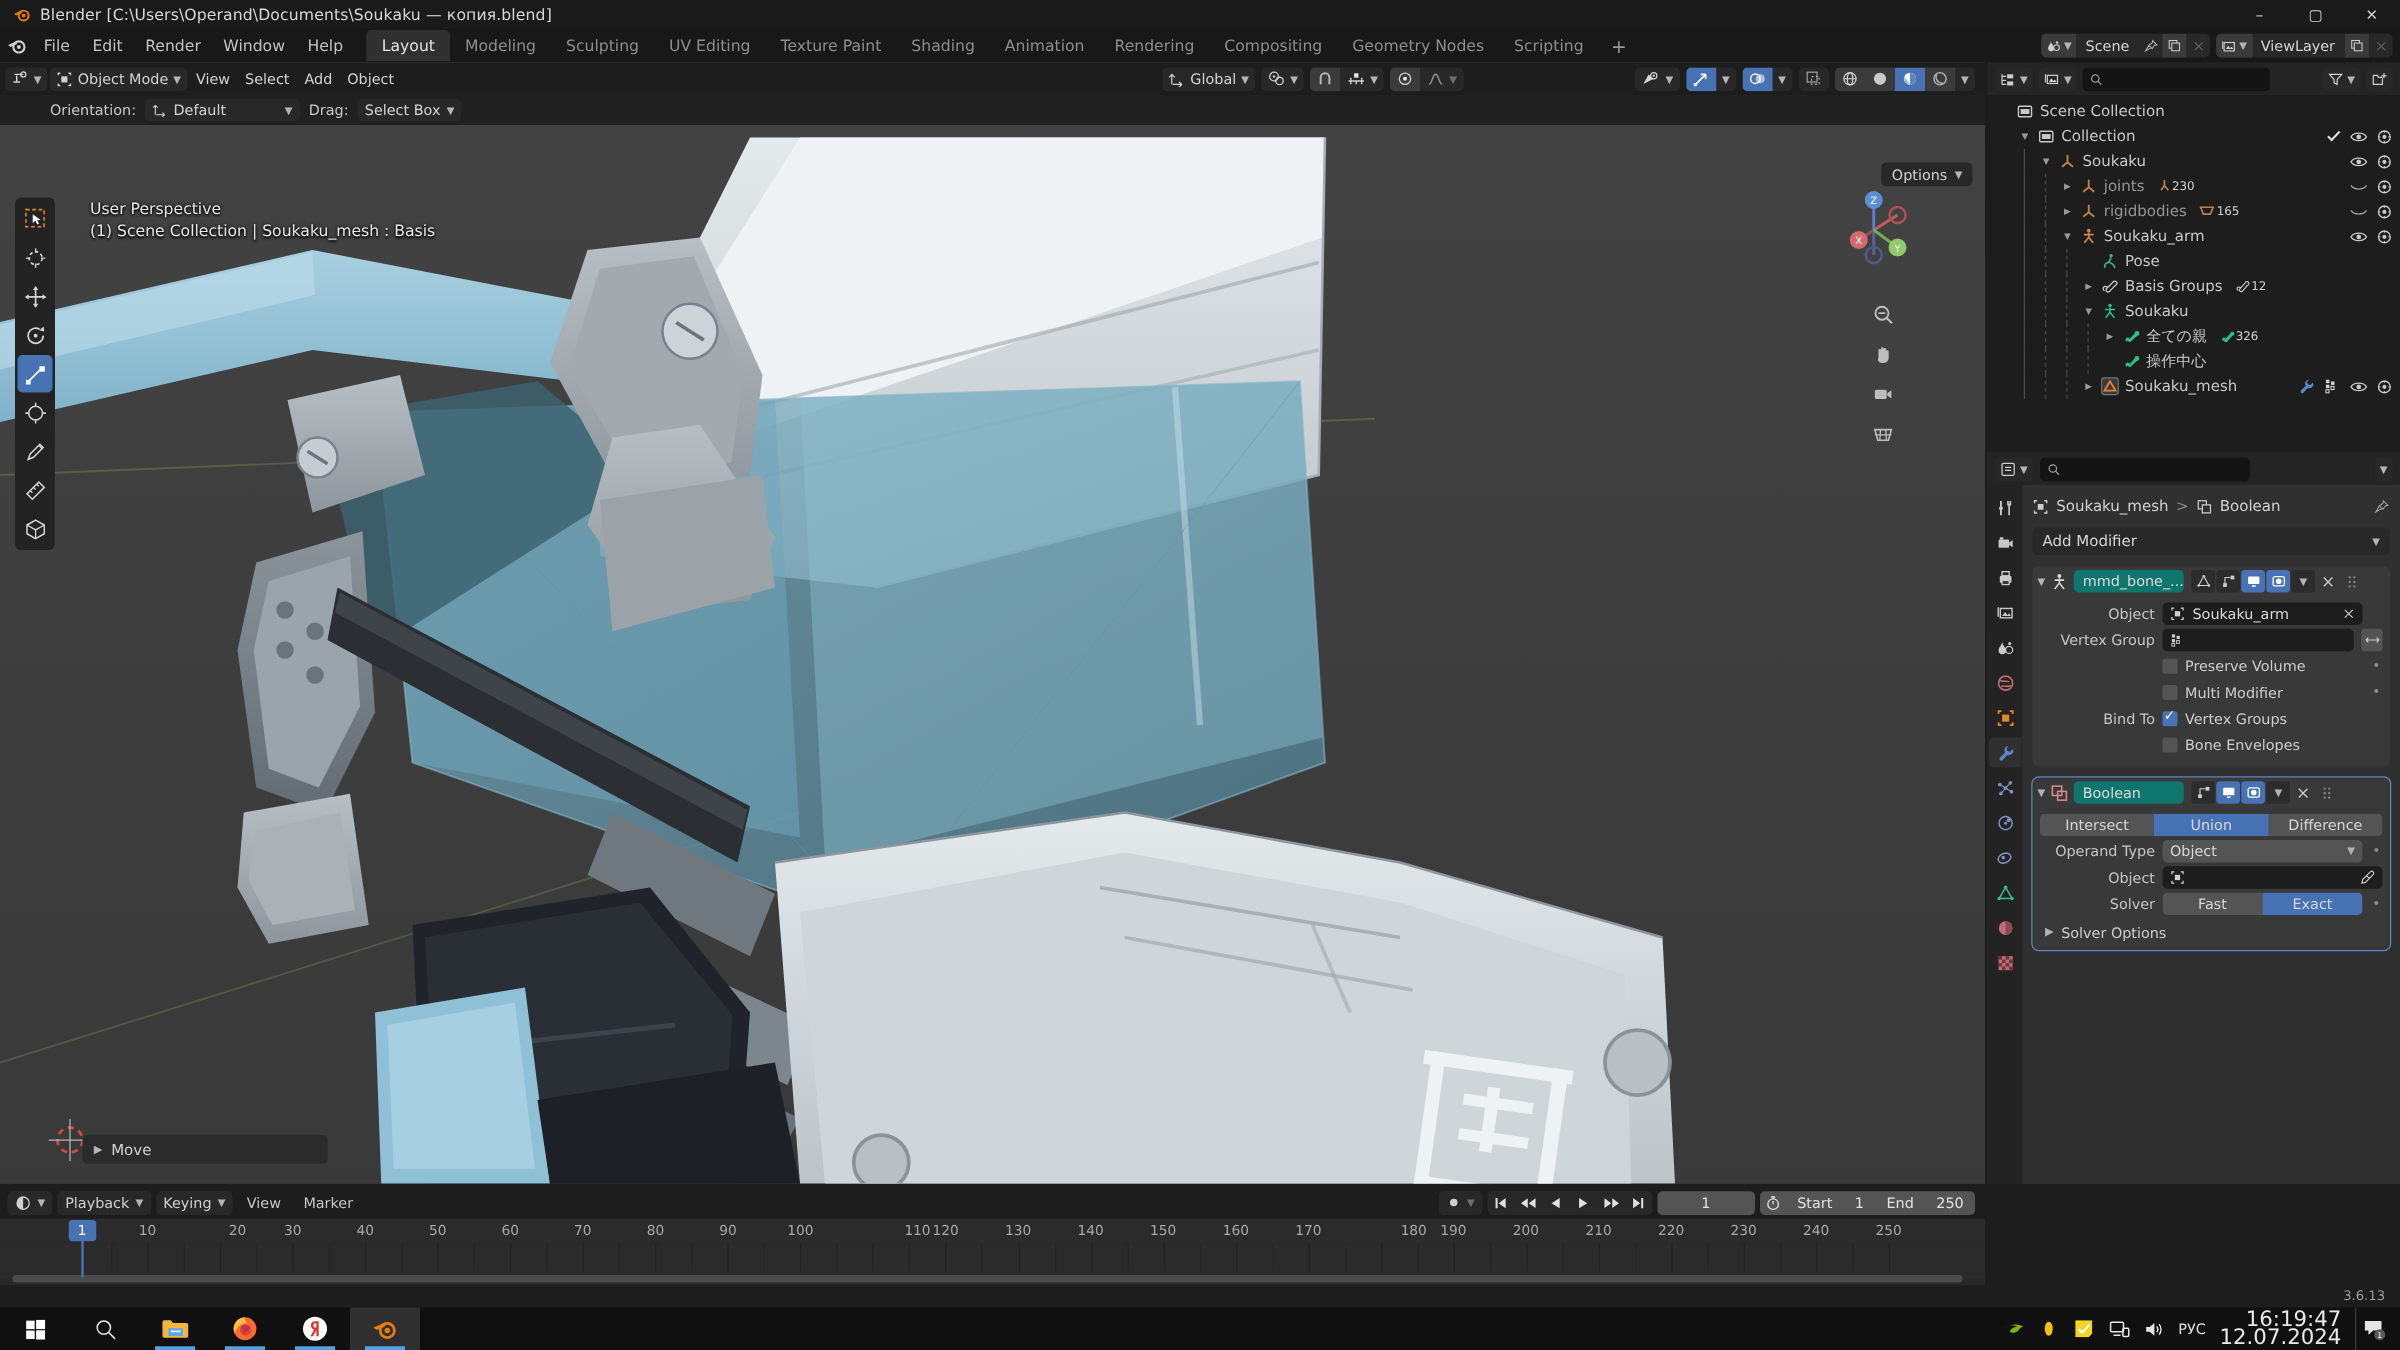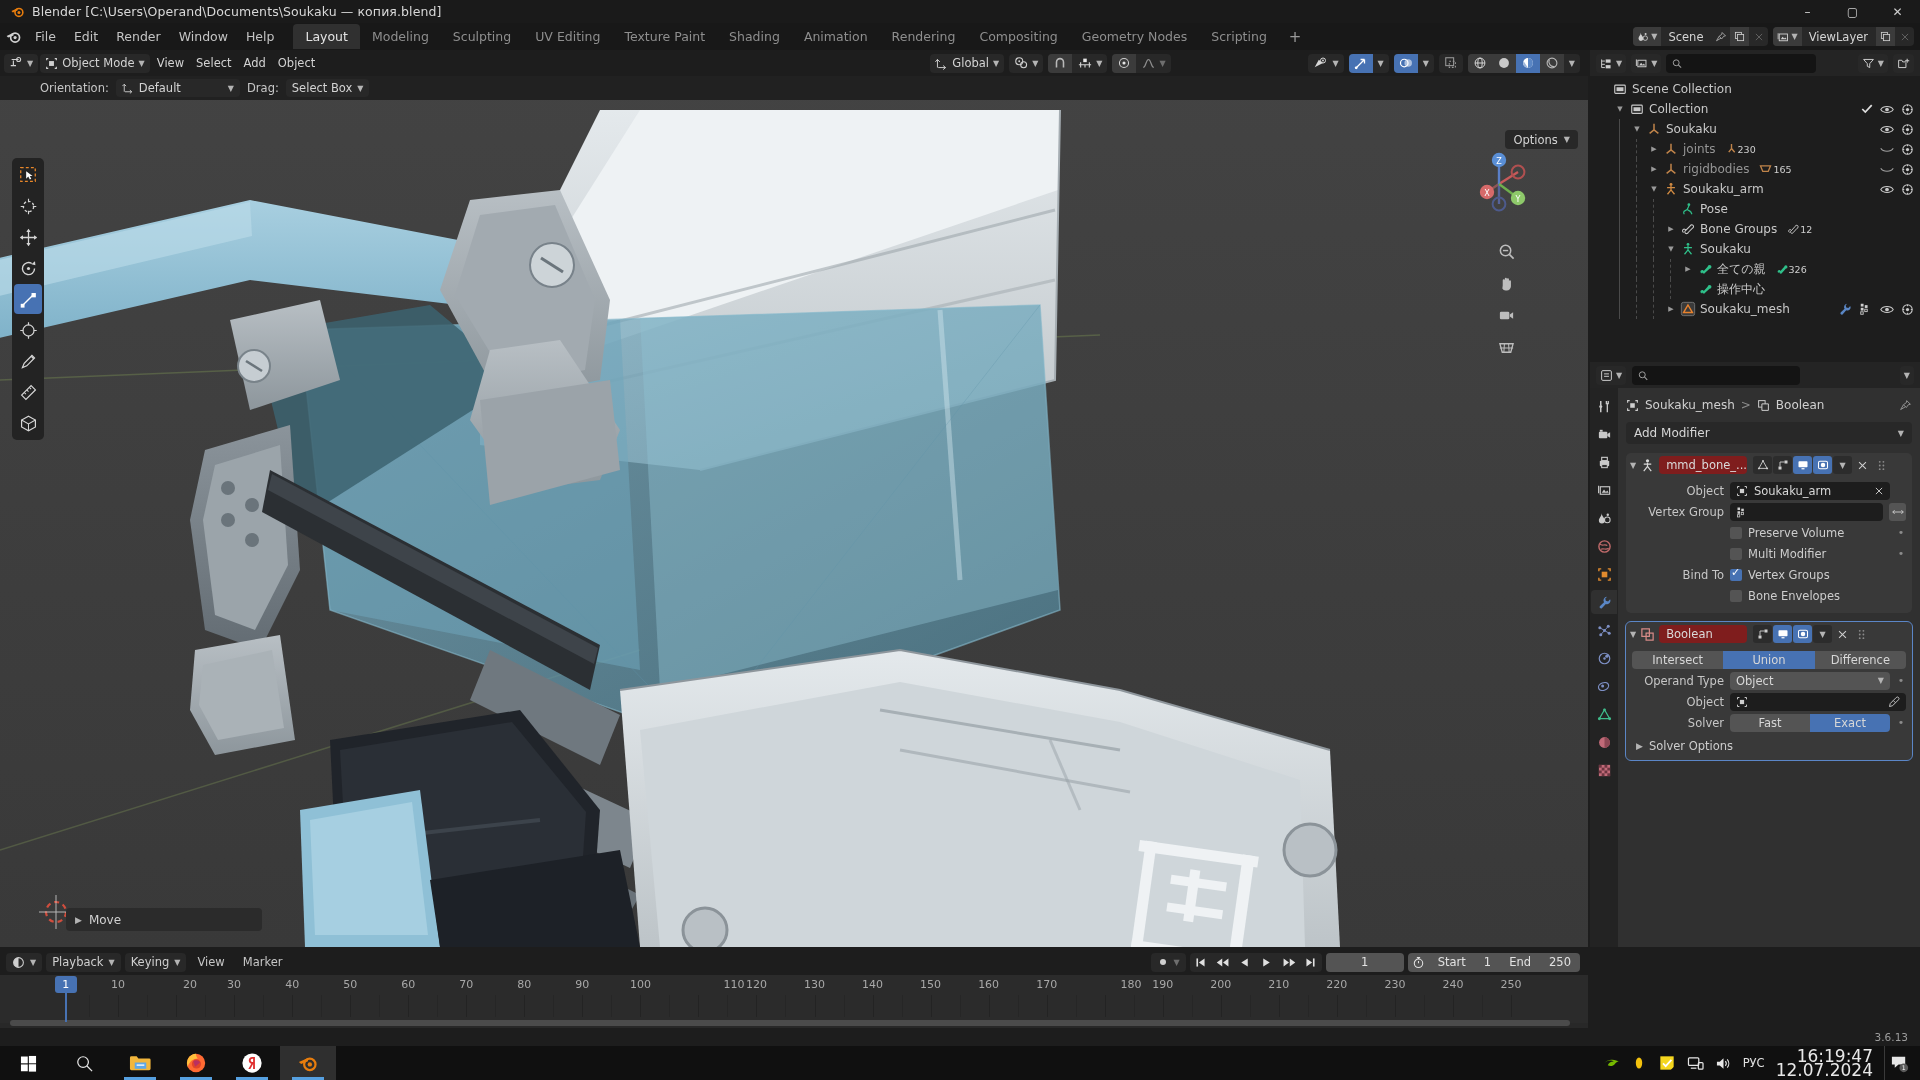--- a/index.html
+++ b/index.html
@@ -121,21 +121,21 @@
   #props-body { position:absolute; left:28px; top:26px; right:0; bottom:0;
     background:#303030; padding:6px 8px 0 8px; overflow:hidden; }
   .bc { display:flex; align-items:center; gap:6px; color:#d0d0d0; font-size:12px;
     height:22px; }
   .add-mod { margin-top:6px; height:22px; background:#282828; border-radius:4px;
     display:flex; align-items:center; padding:0 8px; color:#d5d5d5; font-size:12px; }
   .add-mod .chev { margin-left:auto; }
   .mod-panel { margin-top:9px; background:#393939; border-radius:5px; padding:0; }
   .mod-panel.sel { outline:1px solid #5b86c7; }
   .mod-head { height:24px; display:flex; align-items:center; gap:4px; padding:0 4px; }
-  .mod-namefield { background:#7f1d1d; border-radius:4px; height:18px; display:flex;
+  .mod-namefield { background:#0f766e; border-radius:4px; height:18px; display:flex;
     align-items:center; padding:0 7px; color:#dadada; font-size:11.5px; width:88px; }
   .mod-ico-grp { display:flex; gap:1px; margin-left:2px; }
   .mic { width:19px; height:18px; display:flex; align-items:center; justify-content:center;
     border-radius:3px; background:#2c2c2c; }
   .mic.on { background:#4772b3; }
   .mod-body { padding:3px 6px 7px 6px; }
   .prow { display:flex; align-items:center; height:21px; gap:6px; }
   .plabel { width:92px; text-align:right; color:#c6c6c6; font-size:11.5px; }
   .pfield { flex:1; background:#1d1d1d; border-radius:4px; height:18px; display:flex;
     align-items:center; padding:0 6px; gap:6px; color:#d8d8d8; font-size:11.5px; }
@@ -579,20 +579,24 @@
       <span>Select Box</span>
       <span class="chev">▼</span>
     </div>
   </div>
 
   <div id="options-btn">
     <span>Options</span>
     <span class="chev">▼</span>
   </div>
 
+  <div id="vp-textoverlay">
+    <div>User Perspective</div>
+    <div>(1) Scene Collection | Soukaku_mesh : Basis</div>
+  </div>
 
   <div id="vp-tools">
     <div class="tool-btn">
       <svg width="20" height="20" viewBox="0 0 22 22">
           <rect x="3" y="3" width="16" height="15" fill="none" stroke="#e8872a" stroke-width="1.4" stroke-dasharray="3.2 2.4"></rect>
           <path d="M9 7 L9 15 L11.3 12.6 L13 16 L14.6 15.2 L13 12 L16 12z" fill="#fff"></path>
         </svg>
     </div>
     <div class="tool-btn">
       <svg width="19" height="19" viewBox="0 0 22 22">
@@ -906,21 +910,21 @@
       <div class="ol-row">
         <div class="vline" style="left: 29px; background: rgb(74, 74, 74);"></div>
         <div class="vline" style="left: 46px; background: transparent; border-left: 1px dashed rgb(74, 74, 74);"></div>
         <div class="vline" style="left: 63px; background: transparent; border-left: 1px dashed rgb(74, 74, 74);"></div>
         <div class="ol-disc" style="margin-left: 74px;">▶</div>
         <div class="ol-ico">
           <svg width="14" height="14" viewBox="0 0 16 16">
             <path d="M3 12 a2 2 0 1 1 2.6 -2.6 L10.5 4.5 a2 2 0 1 1 2.6 2.6 L8.2 12 a2 2 0 1 1 -2.6 -2.6" fill="none" stroke="#c9c9c9" stroke-width="1.2"></path>
           </svg>
         </div>
-        <div class="ol-name">Bone Groups</div>
+        <div class="ol-name">Basis Groups</div>
         <div class="ol-badge">
           <svg width="12" height="12" viewBox="0 0 14 14">
             <path d="M3 11 a1.7 1.7 0 1 1 2.2 -2.2 L9.5 4 a1.8 1.8 0 1 1 2.2 2.2 L7.4 11 a1.7 1.7 0 1 1 -2.2 -2.2" fill="none" stroke="#c9c9c9" stroke-width="1.1"></path>
           </svg>
           <span>12</span>
         </div>
         <div class="ol-right"></div>
       </div>
       <div class="ol-row">
         <div class="vline" style="left: 29px; background: rgb(74, 74, 74);"></div>

